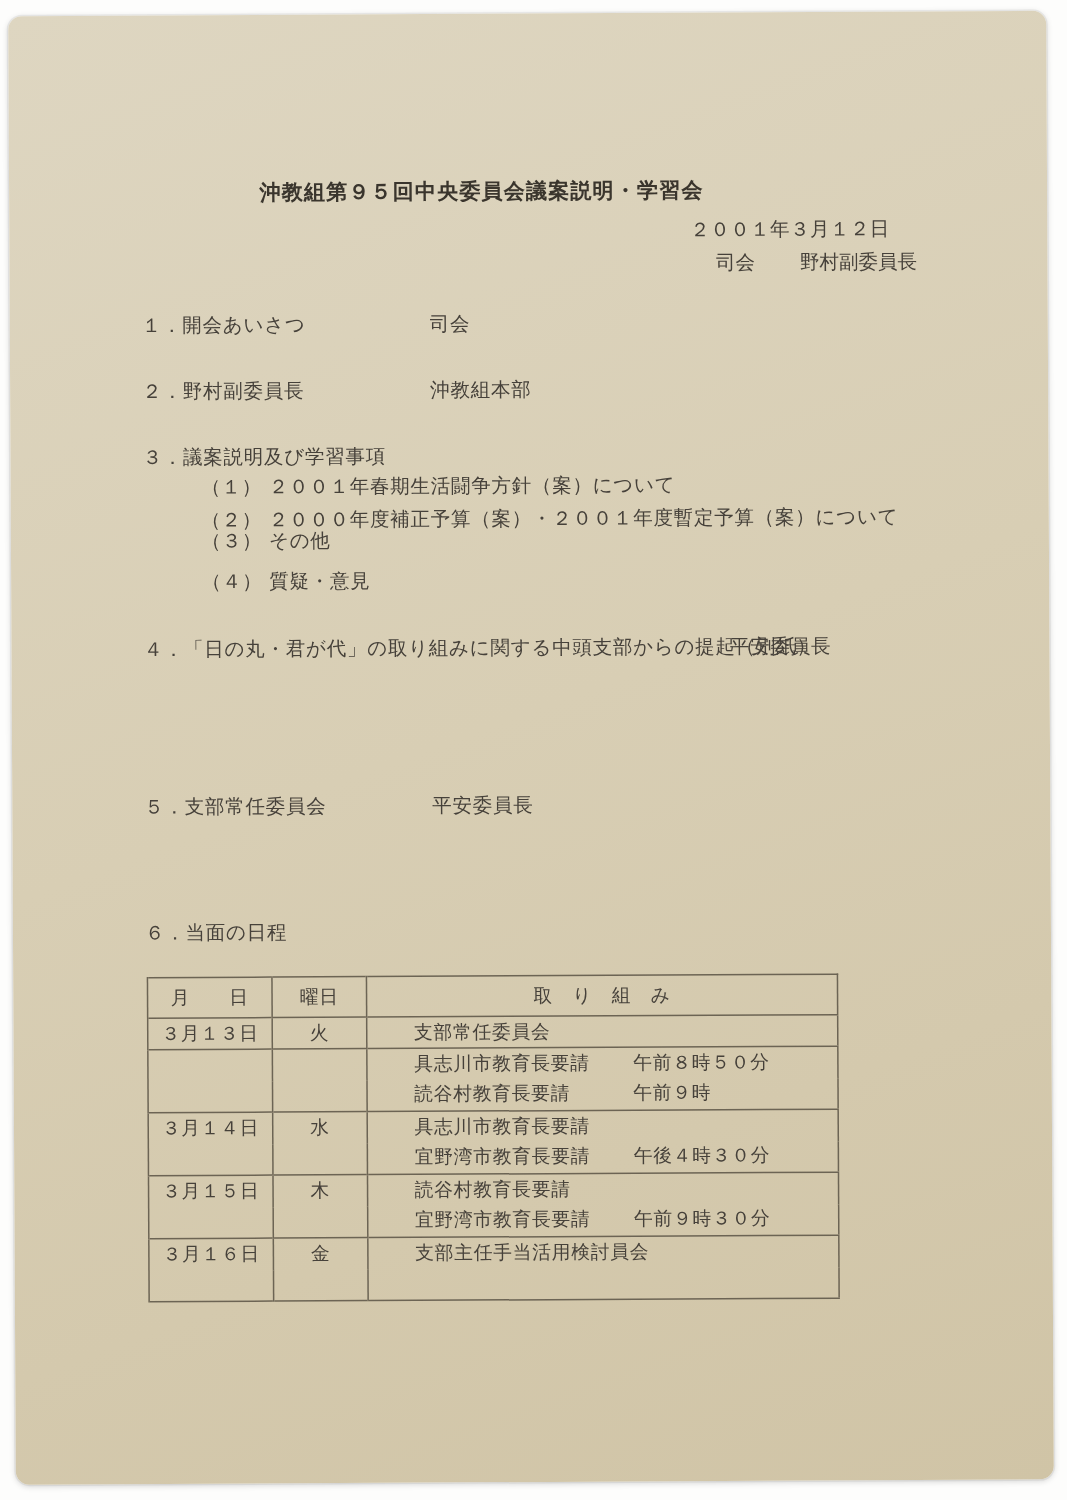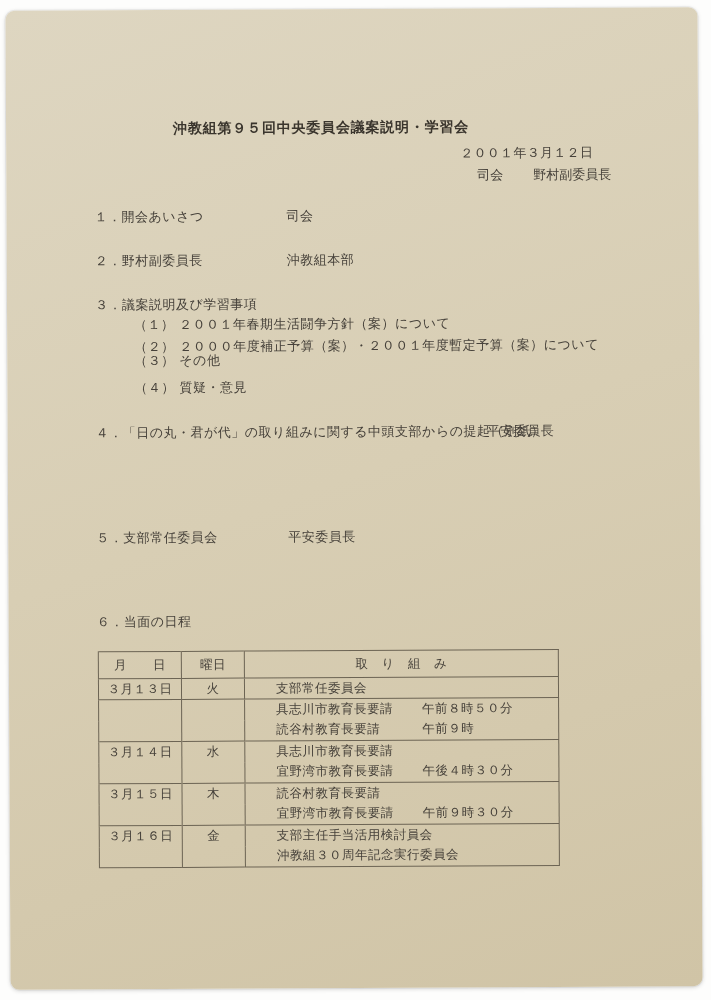--- a/index.html
+++ b/index.html
@@ -181,18 +181,18 @@
         <td class="ac"><span class="an">宜野湾市教育長要請</span><span class="at">午前９時３０分</span></td>
       </tr>
     </tbody>
     <tbody class="grp">
       <tr>
         <td class="dt" rowspan="2">３月１６日</td>
         <td class="dy" rowspan="2">金</td>
         <td class="ac"><span class="an">支部主任手当活用検討員会</span><span class="at"></span></td>
       </tr>
       <tr>
-        <td class="ac"><span class="an">沖教組３０周年記念実行委員会</span><span class="at"></span></td>
+        <td class="ac"><span class="at"></span></td>
       </tr>
     </tbody>
   </table>
 
 </div>
 
 </body></html>

